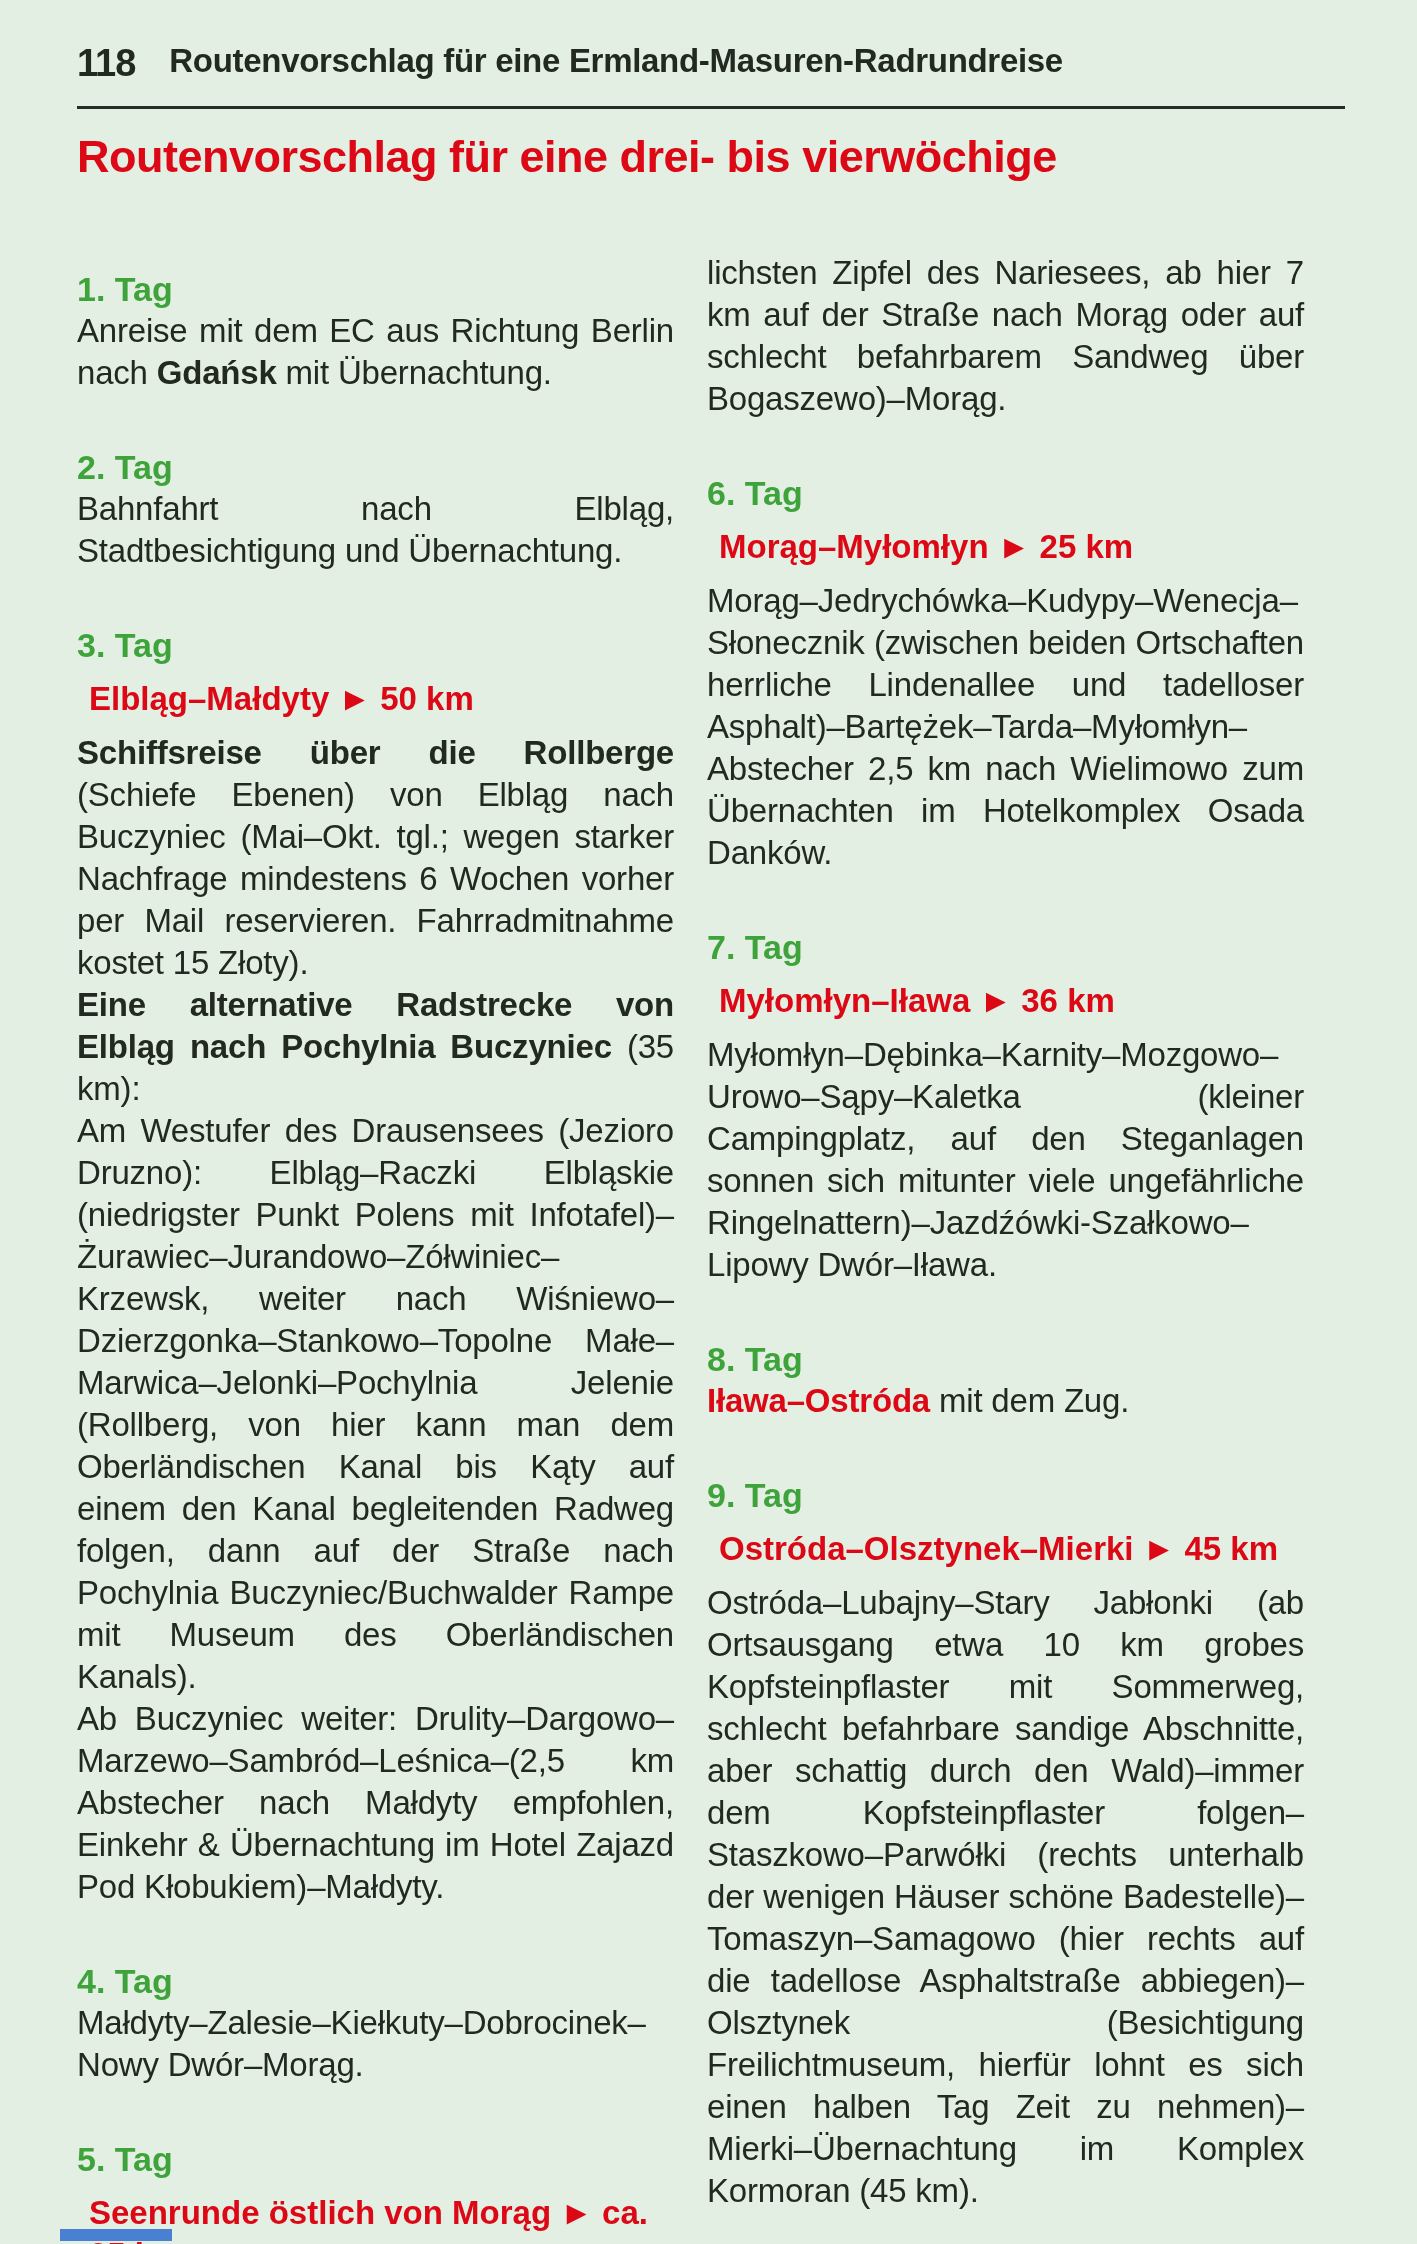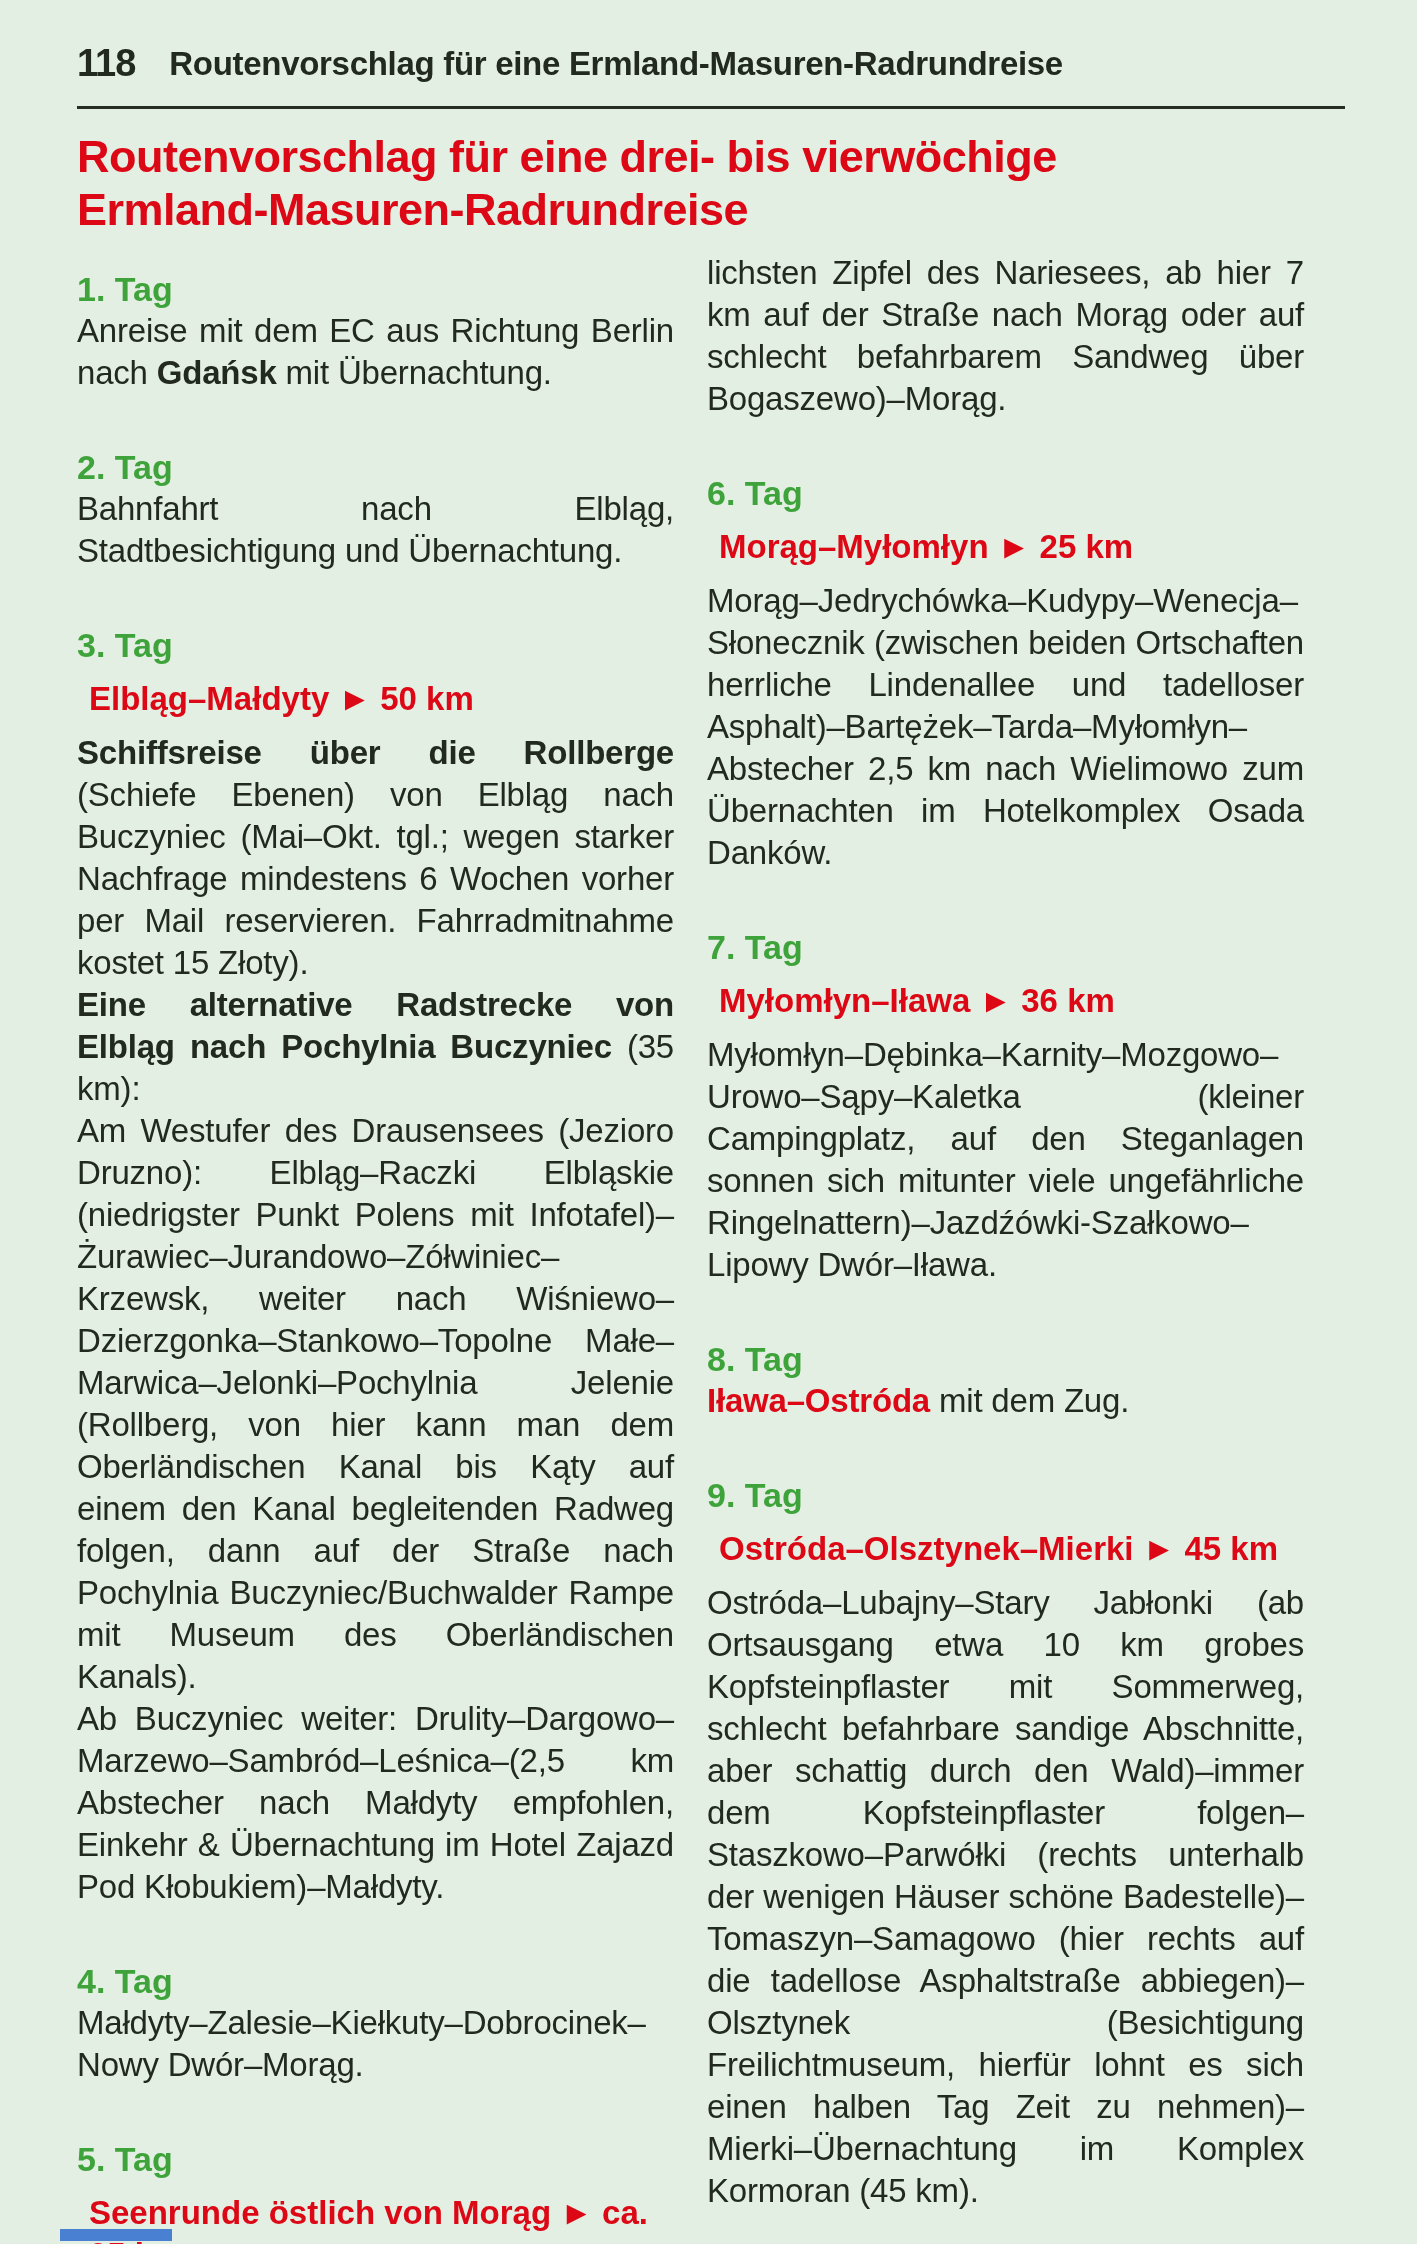--- a/index.html
+++ b/index.html
@@ -9,21 +9,21 @@
     font-family: "Liberation Sans", "DejaVu Sans", sans-serif;
     color: #222a20;
     position: relative;
     overflow: hidden;
   }
   .page { position: absolute; inset: 0; }
 
   
   .runhead {
     position: absolute; left: 77px; top: 42px; right: 72px;
-    display: flex; align-items: center; gap: 34px;
+    display: flex; align-items: flex-start; gap: 34px;
   }
   .pagenum {
     font-size: 38px; font-weight: bold; letter-spacing: -1px;
     font-stretch: condensed;
   }
   .runtitle {
     font-size: 33px; font-weight: bold; letter-spacing: -0.3px;
   }
   .rule {
     position: absolute; left: 77px; top: 106px; width: 1268px; height: 3px;
@@ -73,21 +73,20 @@
 <div class="page">
 
   <div class="runhead">
     <span class="pagenum">118</span>
     <span class="runtitle">Routenvorschlag für eine Ermland-Masuren-Radrundreise</span>
   </div>
   <div class="rule"></div>
 
   <div class="title">
     <div>Routenvorschlag für eine drei- bis vierwöchige</div>
-    <div>Ermland-Masuren-Radrundreise</div>
   </div>
 
   <div class="col col-left" id="col-left">
       <h3 class="day">1. Tag</h3>
       <p class="body"><span class="normal">Anreise mit dem EC aus Richtung Berlin nach </span><span class="bold">Gdańsk</span><span class="normal"> mit Übernachtung.</span></p>
       <h3 class="day">2. Tag</h3>
       <p class="body"><span class="normal">Bahnfahrt nach Elbląg, Stadtbesichtigung und Übernachtung.</span></p>
       <h3 class="day">3. Tag</h3>
       <h4 class="route">Elbląg–Małdyty ► 50 km</h4>
       <p class="body"><span class="bold">Schiffsreise über die Rollberge</span><span class="normal"> (Schiefe Ebenen) von Elbląg nach Buczyniec (Mai–Okt. tgl.; wegen starker Nachfrage mindestens 6 Wochen vorher per Mail reservieren. Fahrradmitnahme kostet 15 Złoty).</span></p>

